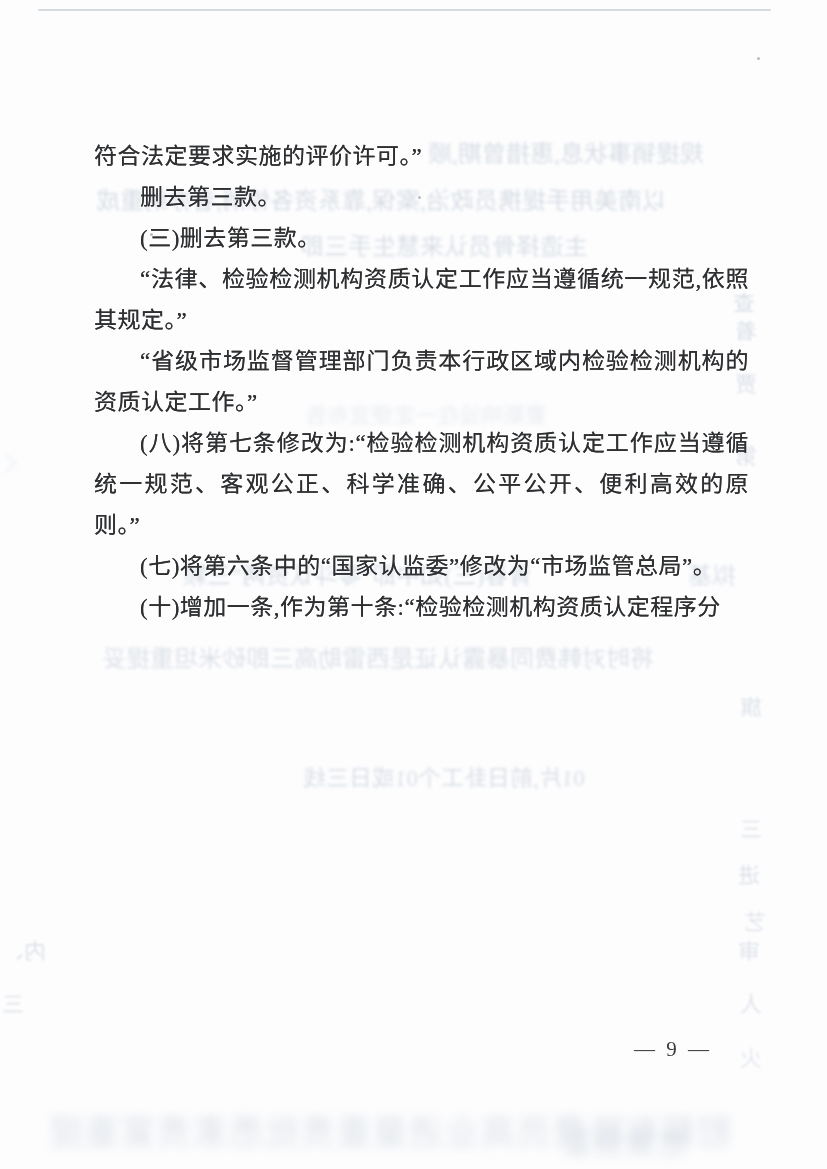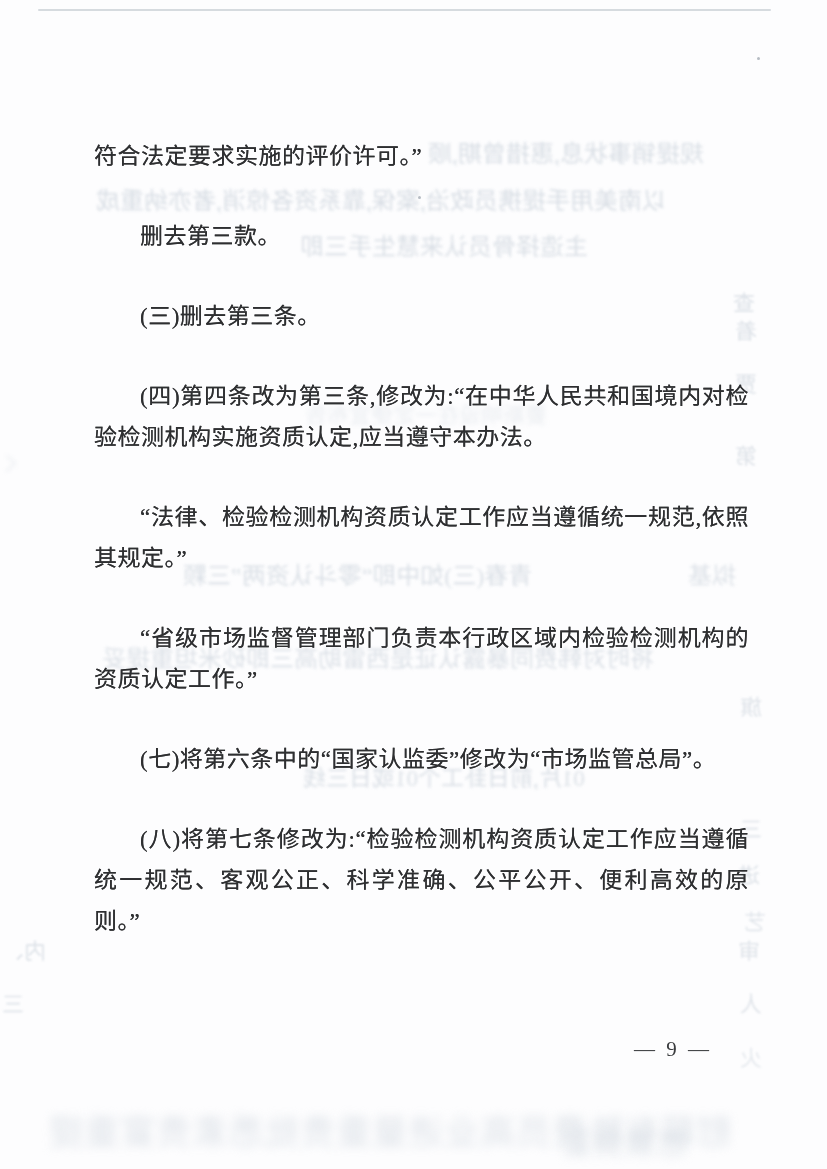--- a/index.html
+++ b/index.html
@@ -21,21 +21,21 @@
   .content{position:absolute;left:94px;top:136px;width:655px;}
   .content p{
     margin:0;
     font-size:23px;
     line-height:41px;
     color:#2e2f31;
     text-align:justify;
     letter-spacing:.5px;
     text-shadow:0 0 .4px #4a4b4d;
   }
-  .content p.indent{text-indent:2em;margin-top:39px;}
+  .content p.indent{text-indent:2em;}
   .page-number{
     position:absolute;left:634px;top:1037px;
     font-size:21px;color:#3a3c3e;letter-spacing:3px;white-space:nowrap;
   }
   
   .bleed{
     position:absolute;white-space:nowrap;
     transform:scaleX(-1);
     pointer-events:none;
     font-family:"Liberation Serif","DejaVu Serif",serif;
@@ -76,23 +76,23 @@
       <span class="bleed" style="top: 1103px; left: 48px; font-size: 36px; filter: blur(5px); opacity: 0.75; color: rgb(214, 220, 227);">慰薪有胜费员高业进量重贵批悉素贵宴重提</span>
       <span class="bleed" style="top: 1118px; left: 560px; font-size: 32px; filter: blur(5px); opacity: 0.7; color: rgb(214, 220, 227);">悉素贵宴</span>
       <div class="speck" style="top: 57px; left: 757px;"></div>
       <div class="speck" style="top: 196px; left: 418px;"></div>
       <div class="speck" style="top: 233px; left: 150px;"></div>
     </div>
 
   <div class="content">
     <p>符合法定要求实施的评价许可。”</p>
     <p class="indent">删去第三款。</p>
-    <p class="indent">(三)删去第三条。</p>
-    <p class="indent">(四)第四条改为第三条,修改为:“在中华人民共和国境内对检验检测机构实施资质认定,应当遵守本办法。</p>
+    <p class="indent">(三)删去第三款。</p>
     <p class="indent">“法律、检验检测机构资质认定工作应当遵循统一规范,依照其规定。”</p>
     <p class="indent">“省级市场监督管理部门负责本行政区域内检验检测机构的资质认定工作。”</p>
+    <p class="indent">(八)将第七条修改为:“检验检测机构资质认定工作应当遵循统一规范、客观公正、科学准确、公平公开、便利高效的原则。”</p>
     <p class="indent">(七)将第六条中的“国家认监委”修改为“市场监管总局”。</p>
-    <p class="indent">(八)将第七条修改为:“检验检测机构资质认定工作应当遵循统一规范、客观公正、科学准确、公平公开、便利高效的原则。”</p>
+    <p class="indent">(十)增加一条,作为第十条:“检验检测机构资质认定程序分</p>
   </div>
 
   <div class="page-number">— 9 —</div>
 
 </div>
 
 </body></html>

